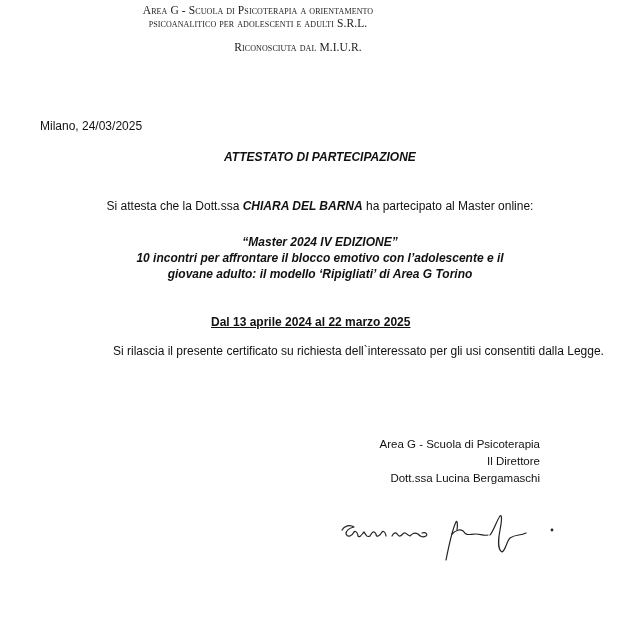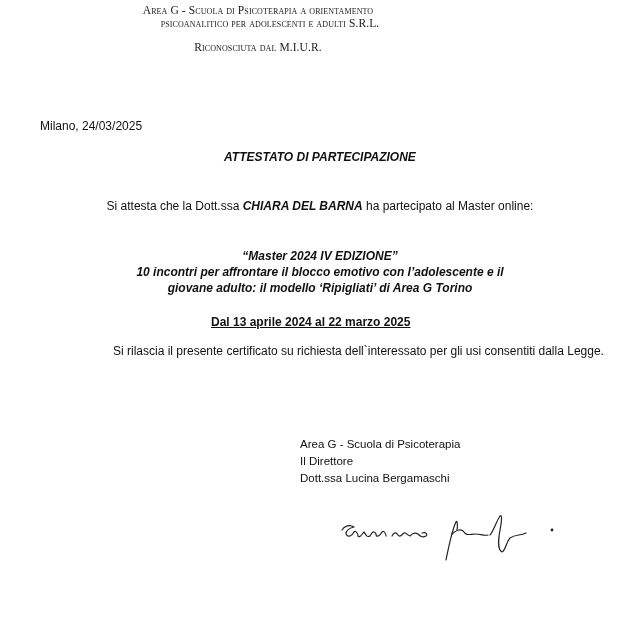--- a/index.html
+++ b/index.html
@@ -11,38 +11,38 @@
     .hdr {
       position: absolute; left: 0; width: 516px; text-align: center;
       font-family: "Liberation Serif", serif; font-variant: small-caps;
       color: #222; font-size: 11.5px; line-height: 13px; letter-spacing: 0.1px;
     }
     .abs { position: absolute; }
     .body-text { font-family: "Liberation Sans", sans-serif; font-size: 12px; color: #111; }
     .center { left: 0; width: 640px; text-align: center; }
     .bi { font-weight: bold; font-style: italic; }
     .b { font-weight: bold; }
-    .sigblock { position: absolute; left: 300px; width: 240px; text-align: left; font-size: 11.5px; line-height: 17px; }
+    .sigblock { position: absolute; left: 300px; width: 240px; text-align: right; font-size: 11.5px; line-height: 17px; }
   </style>
 </head>
 <body>
 
 <div class="hdr" style="top:4px;">Area G - Scuola di Psicoterapia a orientamento</div>
-<div class="hdr" style="top:17px;padding-left:12px;">psicoanalitico per adolescenti e adulti S.R.L.</div>
-<div class="hdr" style="top:41px;">Riconosciuta dal M.I.U.R.</div>
+<div class="hdr" style="top:17px;">psicoanalitico per adolescenti e adulti S.R.L.</div>
+<div class="hdr" style="top:41px;padding-left:40px;">Riconosciuta dal M.I.U.R.</div>
 
 <div class="abs body-text" style="left:40px; top:119px;">Milano, 24/03/2025</div>
 
 <div class="abs body-text center bi" style="top:150px;">ATTESTATO DI PARTECIPAZIONE</div>
 
 <div class="abs body-text center" style="top:199px;">
   <span>Si attesta che la Dott.ssa </span><span class="bi">CHIARA DEL BARNA</span><span> ha partecipato al Master online:</span>
 </div>
 
-<div class="abs body-text center bi" style="top:248px; line-height:16px;">
+<div class="abs body-text center bi" style="top:234px; line-height:16px;">
   <div>“Master 2024 IV EDIZIONE”</div>
   <div>10 incontri per affrontare il blocco emotivo con l’adolescente e il</div>
   <div>giovane adulto: il modello ‘Ripigliati’ di Area G Torino</div>
 </div>
 
 <div class="abs body-text b" style="left:211px; top:315px;text-decoration:underline;">Dal 13 aprile 2024 al 22 marzo 2025</div>
 
 <div class="abs body-text" style="left:69px; top:344px;margin-left:44px;">Si rilascia il presente certificato su richiesta dell`interessato per gli usi consentiti dalla Legge.</div>
 
 <div class="sigblock" style="top:436px;">

